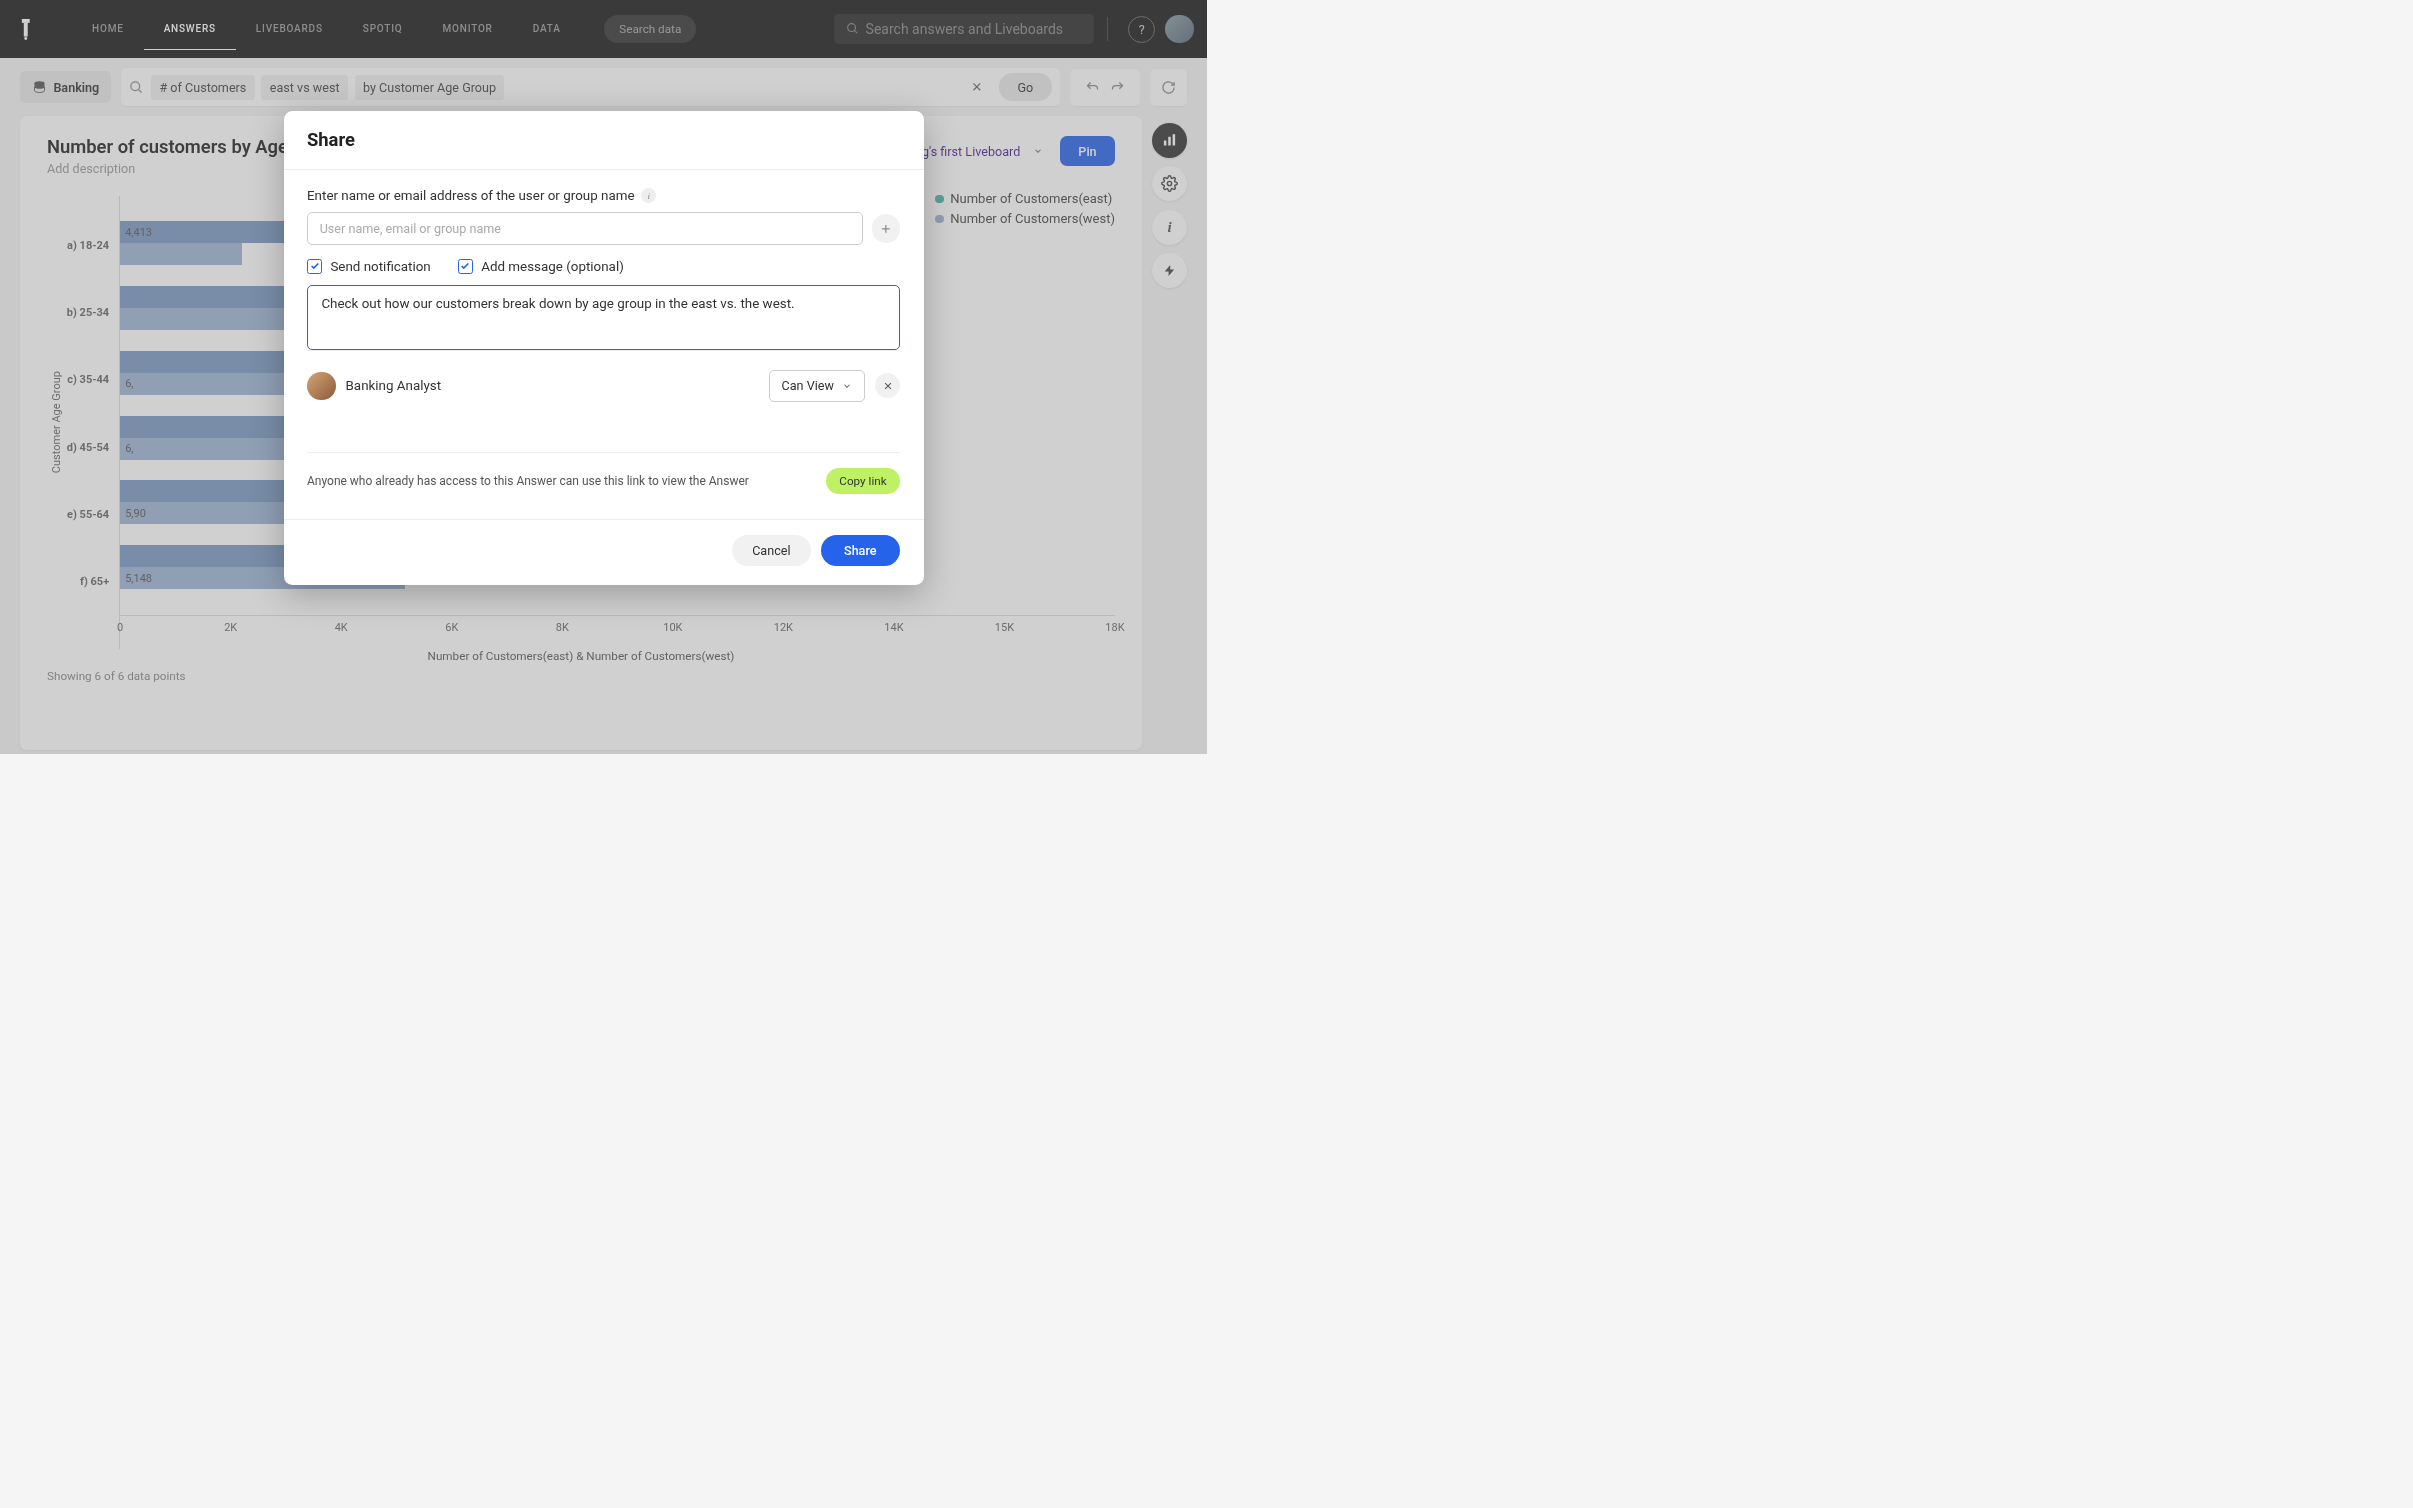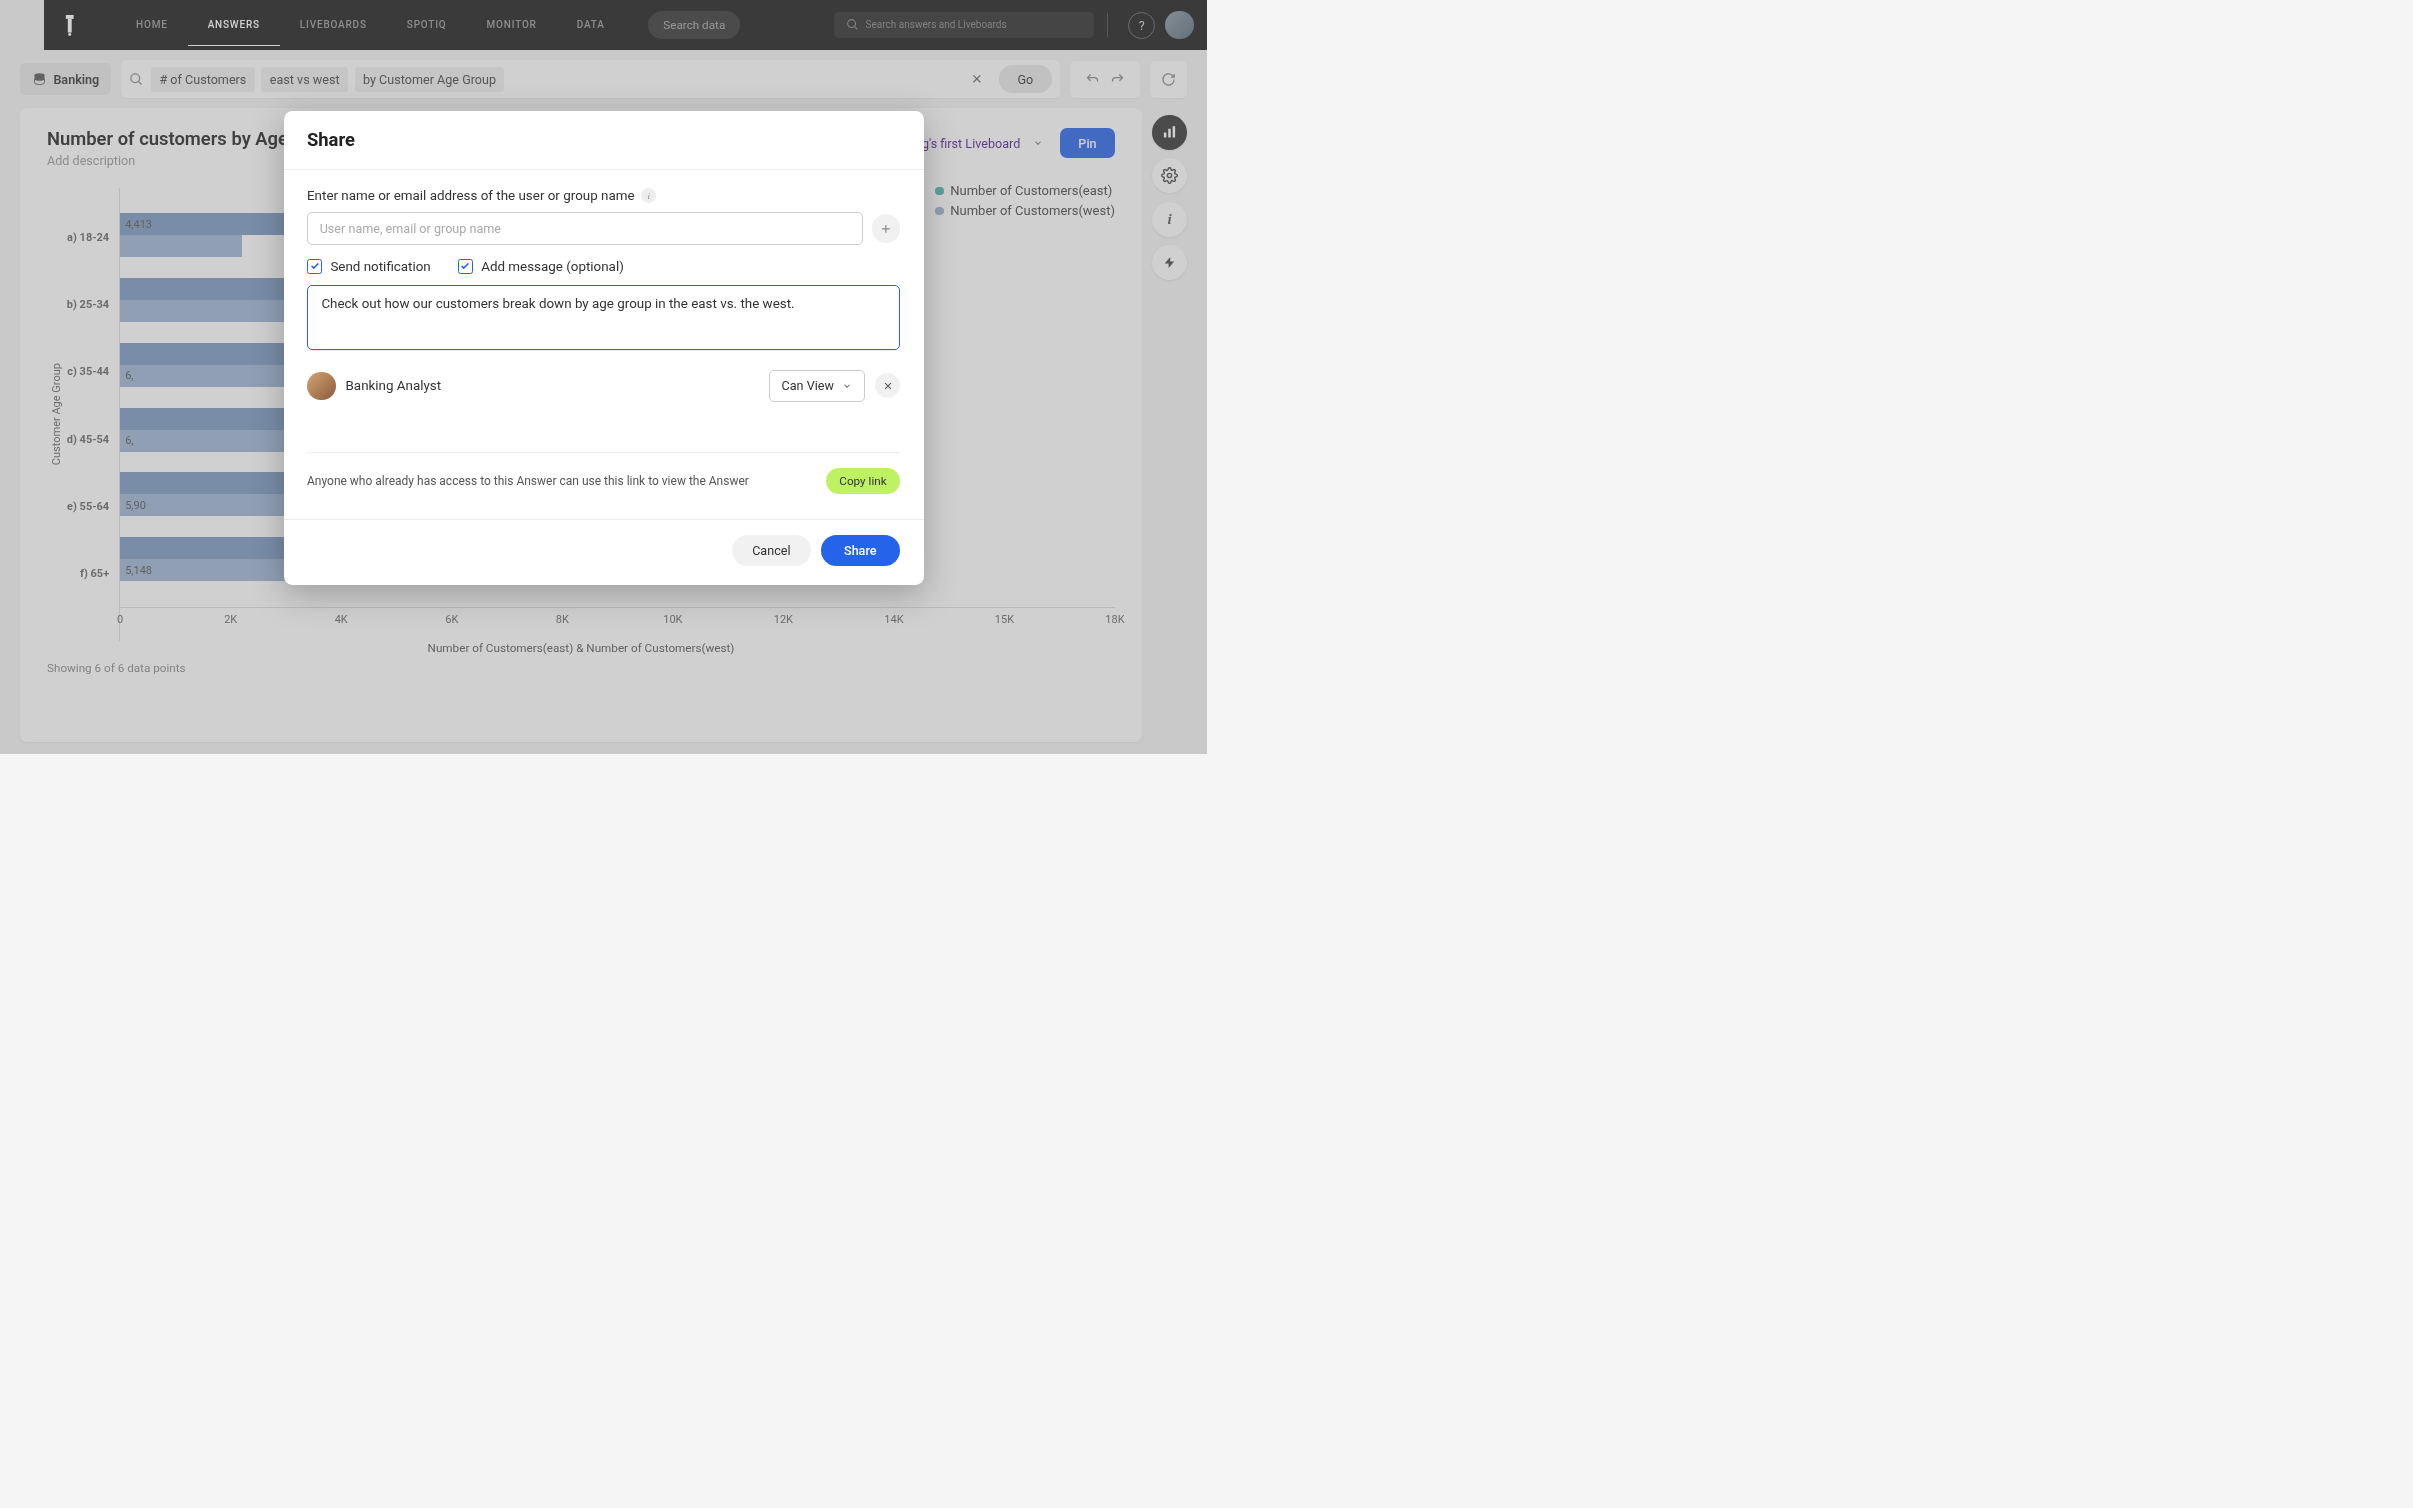--- a/index.html
+++ b/index.html
@@ -1,27 +1,27 @@
 <!DOCTYPE html>
 <html style="font-size:13.4px"><head>
   <meta charset="utf-8">
   <style>
     * { margin: 0; padding: 0; box-sizing: border-box; font-family: -apple-system, BlinkMacSystemFont, "Segoe UI", Roboto, sans-serif; }
     body { background: #f5f5f5; width: 1207px; height: 754px; overflow: hidden; position: relative; }
     
     
-    .topnav { background: #1a1a1a; height: 50px; display: flex; align-items: center; padding: 0 13.4px; gap: 6.7px; margin-left: 44px; }
+    .topnav { background: #1a1a1a; height: 58px; display: flex; align-items: center; padding: 0 13.4px; gap: 6.7px; }
     .logo { width: 25px; height: 25px; display: flex; align-items: center; justify-content: center; margin-right: 27px; }
     .logo svg { width: 23.5px; height: 23.5px; }
     .nav-items { display: flex; gap: 0; }
     .nav-item { color: #999; text-transform: uppercase; font-size: 10px; letter-spacing: 0.8px; padding: 15px 20px; font-weight: 500; cursor: pointer; }
     .nav-item.active { color: #fff; border-bottom: 1.7px solid #fff; }
     .search-data-pill { background: #333; color: #aaa; padding: 6.7px 15px; border-radius: 15px; font-size: 11.7px; margin-left: 17px; }
     .nav-right { margin-left: auto; display: flex; align-items: center; gap: 10px; }
-    .global-search { background: #2a2a2a; border-radius: 5px; padding: 6.7px 11.7px; display: flex; align-items: center; gap: 6.7px; width: 260px; color: #888; font-size: 10px; }
+    .global-search { background: #2a2a2a; border-radius: 5px; padding: 6.7px 11.7px; display: flex; align-items: center; gap: 6.7px; width: 260px; color: #888; font-size: 14px; }
     .help-btn { width: 27px; height: 27px; border-radius: 50%; border: 1.3px solid #666; color: #ccc; display: flex; align-items: center; justify-content: center; font-size: 12.6px; margin-left: 6.7px; }
     .avatar { width: 28.5px; height: 28.5px; border-radius: 50%; background: linear-gradient(135deg, #8a9ba8, #5a6a78); background-size: cover; }
     .divider-v { width: 0.8px; height: 23.5px; background: #444; margin: 0 3.4px; }
     
     
     .query-row { display: flex; align-items: center; padding: 10px 20px; gap: 10px; }
     .datasource-pill { background: #e8e8e8; border-radius: 5px; padding: 8.4px 11.7px; display: flex; align-items: center; gap: 6.7px; font-size: 12.6px; font-weight: 600; color: #333; }
     .db-icon { width: 15px; height: 15px; }
     .query-box { flex: 1; background: #fff; border-radius: 5px; display: flex; align-items: center; padding: 5px 8.4px; gap: 6.7px; box-shadow: 0 0.8px 1.7px rgba(0,0,0,0.05); }
     .search-icon-q { color: #888; }

